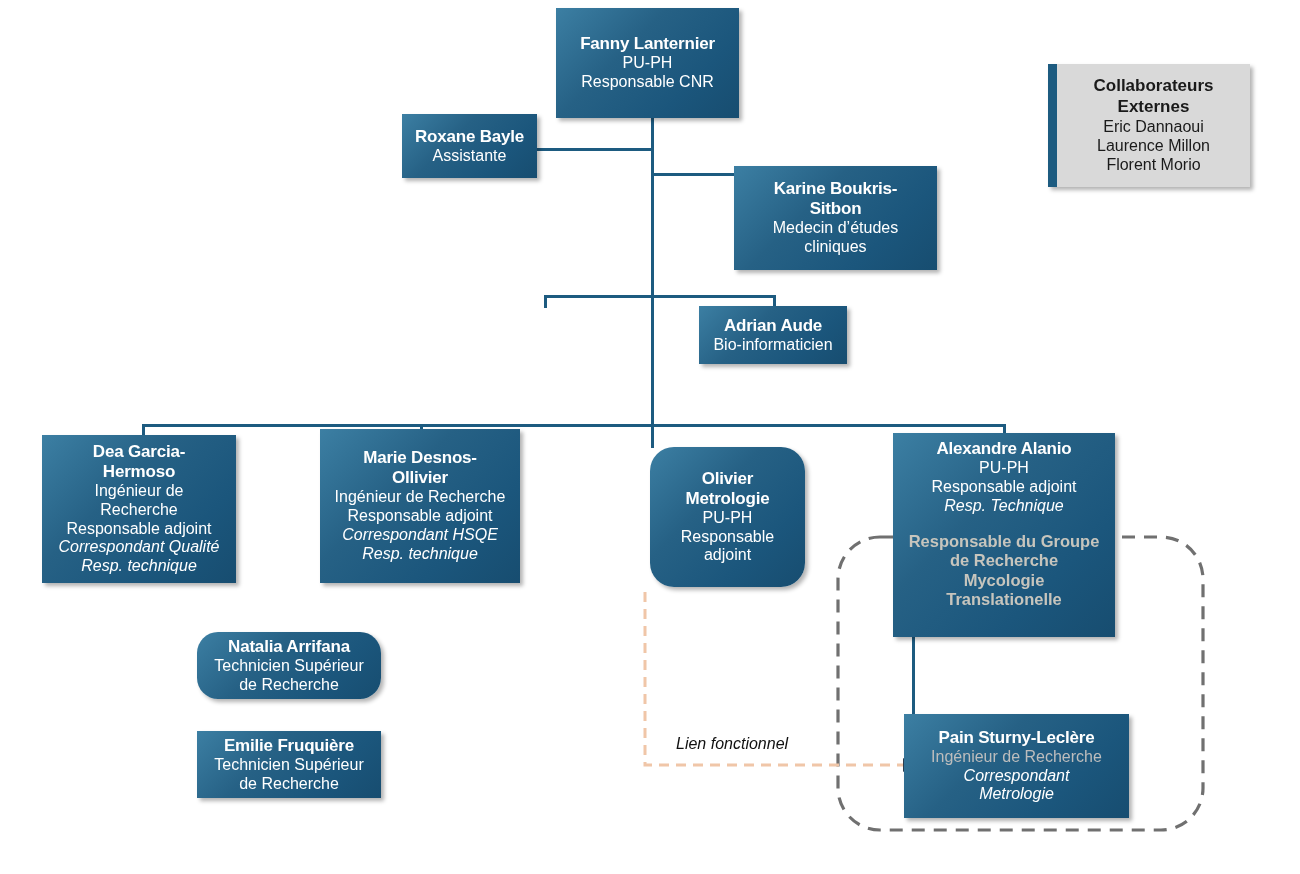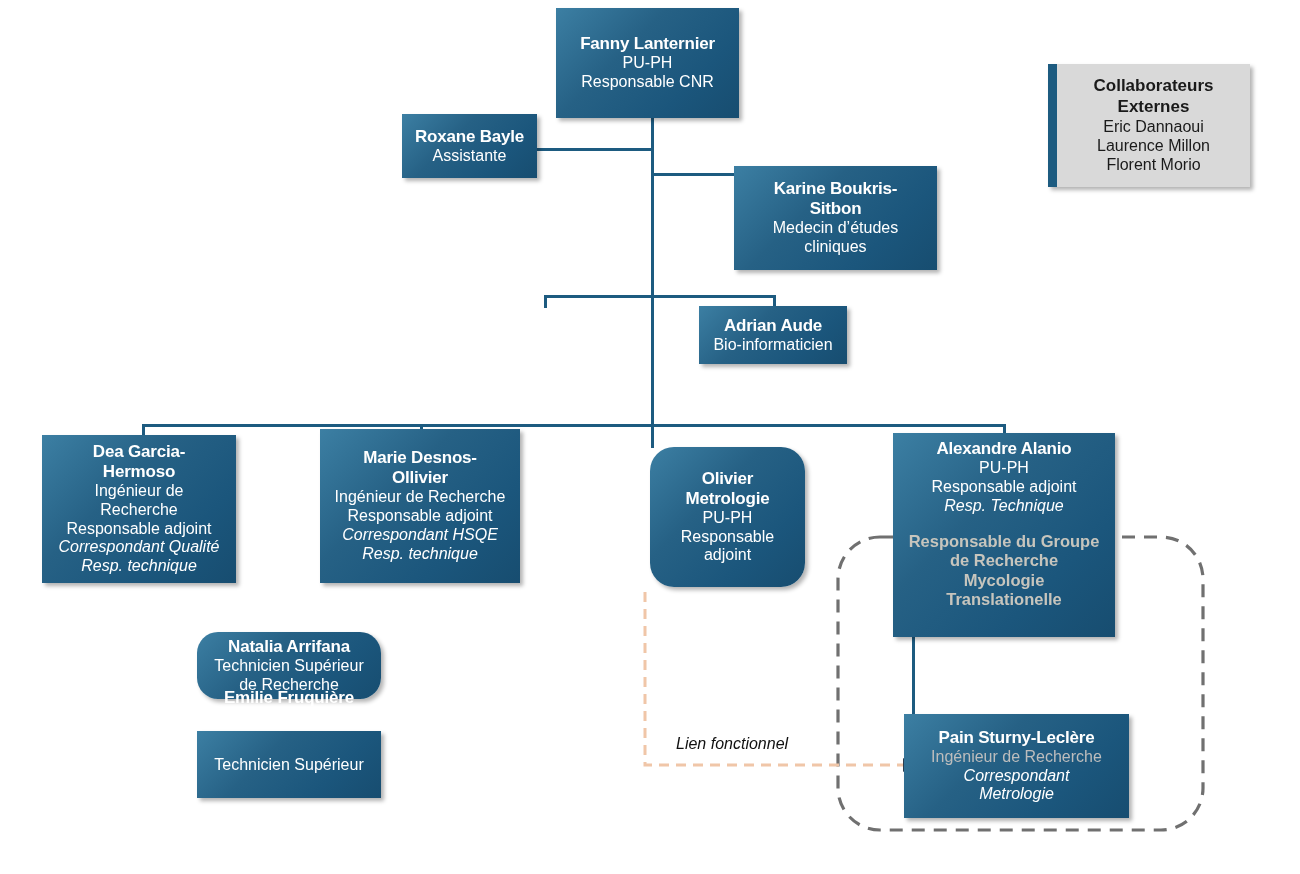--- a/index.html
+++ b/index.html
@@ -145,21 +145,21 @@
     <div class="muted">Mycologie</div>
     <div class="muted">Translationelle</div>
   </div>
 
   <div class="box" style="left:197px;top:632px;width:184px;height:67px;border-radius:21px;">
     <div class="nm">Natalia Arrifana</div>
     <div class="rl">Technicien Supérieur</div>
     <div class="rl">de Recherche</div>
   </div>
 
-  <div class="box" style="left:197px;top:731px;width:184px;height:67px;gap:48px;">
+  <div class="box" style="left:197px;top:731px;width:184px;height:67px;">
     <div class="nm">Emilie Fruquière</div>
     <div class="rl">Technicien Supérieur</div>
     <div class="rl">de Recherche</div>
   </div>
 
   <div class="box" style="left:904px;top:714px;width:225px;height:104px;">
     <div class="nm">Pain Sturny-Leclère</div>
     <div class="mutedreg">Ingénieur de Recherche</div>
     <div class="it">Correspondant</div>
     <div class="it">Metrologie</div>

